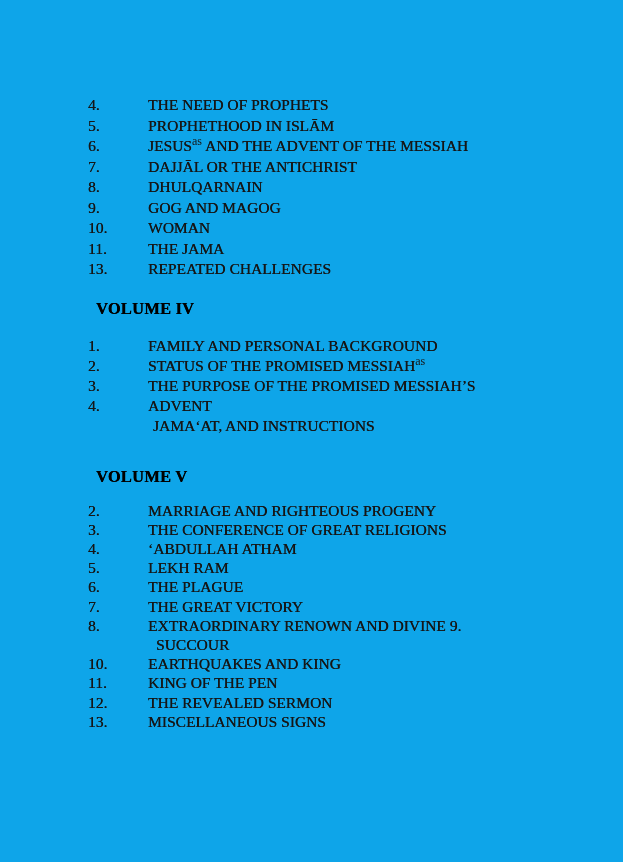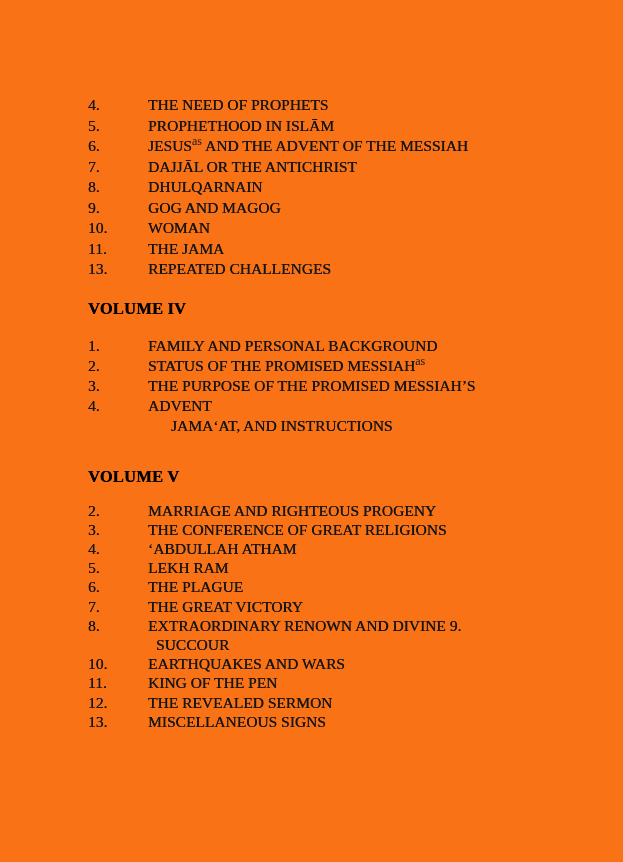--- a/index.html
+++ b/index.html
@@ -1,21 +1,21 @@
 <!DOCTYPE html>
 <html><head>
 <meta charset="utf-8">
 <style>
   html, body { margin: 0; padding: 0; background: #ffffff; }
 
   .page {
     position: relative;
     width: 623px;
     height: 862px;
-    background: #f97316;
+    background: #0ea5e9;
     overflow: hidden;
     font-family: "Liberation Serif", serif;
     color: #161616;
     text-shadow: 0.3px 0 0 currentColor; 
   }
 
   .content {
     position: absolute;
     left: 88px;
     top: 95px;
@@ -23,21 +23,21 @@
   }
 
   .toc-list { margin: 0; padding: 0; font-size: 15.5px; }
 
   
   .s0 .toc-list { line-height: 20.5px; }
   .s1 .toc-list { line-height: 20px; }
   .s2 .toc-list { line-height: 19.2px; }
 
   .sec-head {
-    margin: 0;
+    margin: 8px;
     font-size: 16.5px;
     font-weight: bold;
     color: #000000;
     line-height: 22px;
     letter-spacing: 0.2px;
   }
 
   .s1 .sec-head { margin-top: 18px; }
   .s1 .toc-list { margin-top: 16px; }
   .s2 .sec-head { margin-top: 30px; }
@@ -104,21 +104,21 @@
           <div class="row">
             <div class="line first"><span class="num">2.</span><span class="entry-text">STATUS OF THE PROMISED MESSIAH<sup>as</sup></span></div>
           </div>
           <div class="row">
             <div class="line first"><span class="num">3.</span><span class="entry-text">THE PURPOSE OF THE PROMISED MESSIAH’S</span></div>
           </div>
           <div class="row">
             <div class="line first"><span class="num">4.</span><span class="entry-text">ADVENT</span></div>
           </div>
           <div class="row">
-            <div class="line cont" style="margin-left: 83px;">JAMA‘AT, AND INSTRUCTIONS</div>
+            <div class="line cont" style="margin-left: 65px;">JAMA‘AT, AND INSTRUCTIONS</div>
           </div>
         </div>
     </section>
 
     <section class="s2">
       <h2 class="sec-head">VOLUME V</h2>
       <div class="toc-list">
           <div class="row">
             <div class="line first"><span class="num">2.</span><span class="entry-text">MARRIAGE AND RIGHTEOUS PROGENY</span></div>
           </div>
@@ -135,21 +135,21 @@
             <div class="line first"><span class="num">6.</span><span class="entry-text">THE PLAGUE</span></div>
           </div>
           <div class="row">
             <div class="line first"><span class="num">7.</span><span class="entry-text">THE GREAT VICTORY</span></div>
           </div>
           <div class="row">
             <div class="line first"><span class="num">8.</span><span class="entry-text">EXTRAORDINARY RENOWN AND DIVINE 9.</span></div>
             <div class="line cont" style="margin-left: 68px;">SUCCOUR</div>
           </div>
           <div class="row">
-            <div class="line first"><span class="num">10.</span><span class="entry-text">EARTHQUAKES AND WARS</span></div>
+            <div class="line first"><span class="num">10.</span><span class="entry-text">EARTHQUAKES AND KING</span></div>
           </div>
           <div class="row">
             <div class="line first"><span class="num">11.</span><span class="entry-text">KING OF THE PEN</span></div>
           </div>
           <div class="row">
             <div class="line first"><span class="num">12.</span><span class="entry-text">THE REVEALED SERMON</span></div>
           </div>
           <div class="row">
             <div class="line first"><span class="num">13.</span><span class="entry-text">MISCELLANEOUS SIGNS</span></div>
           </div>

